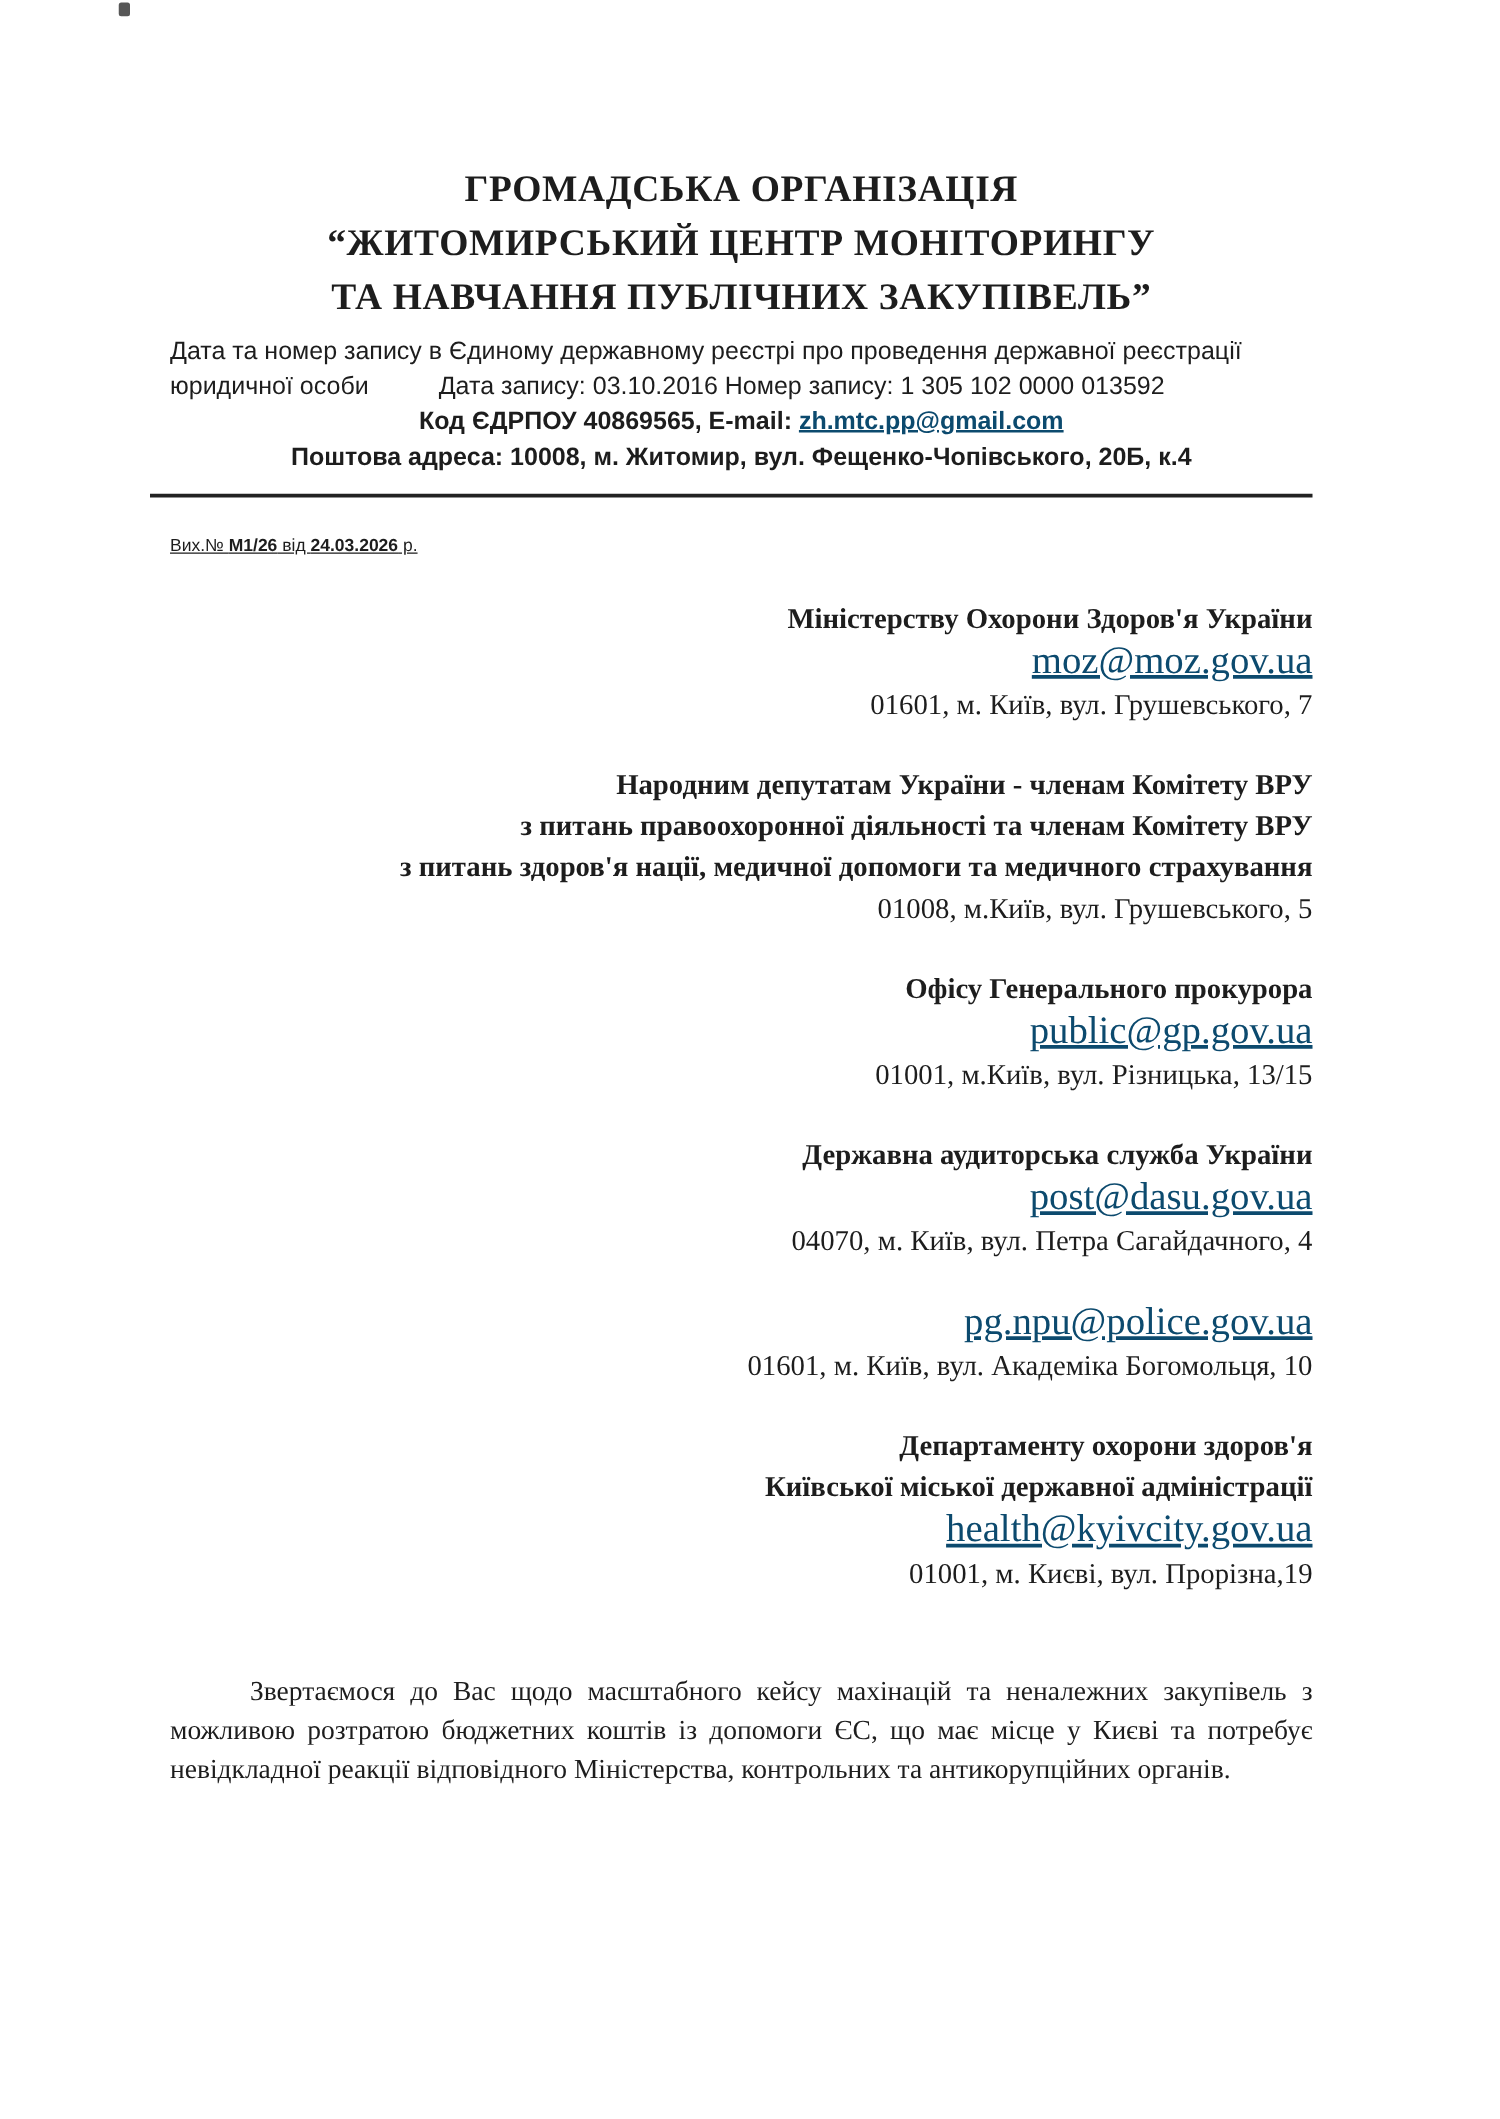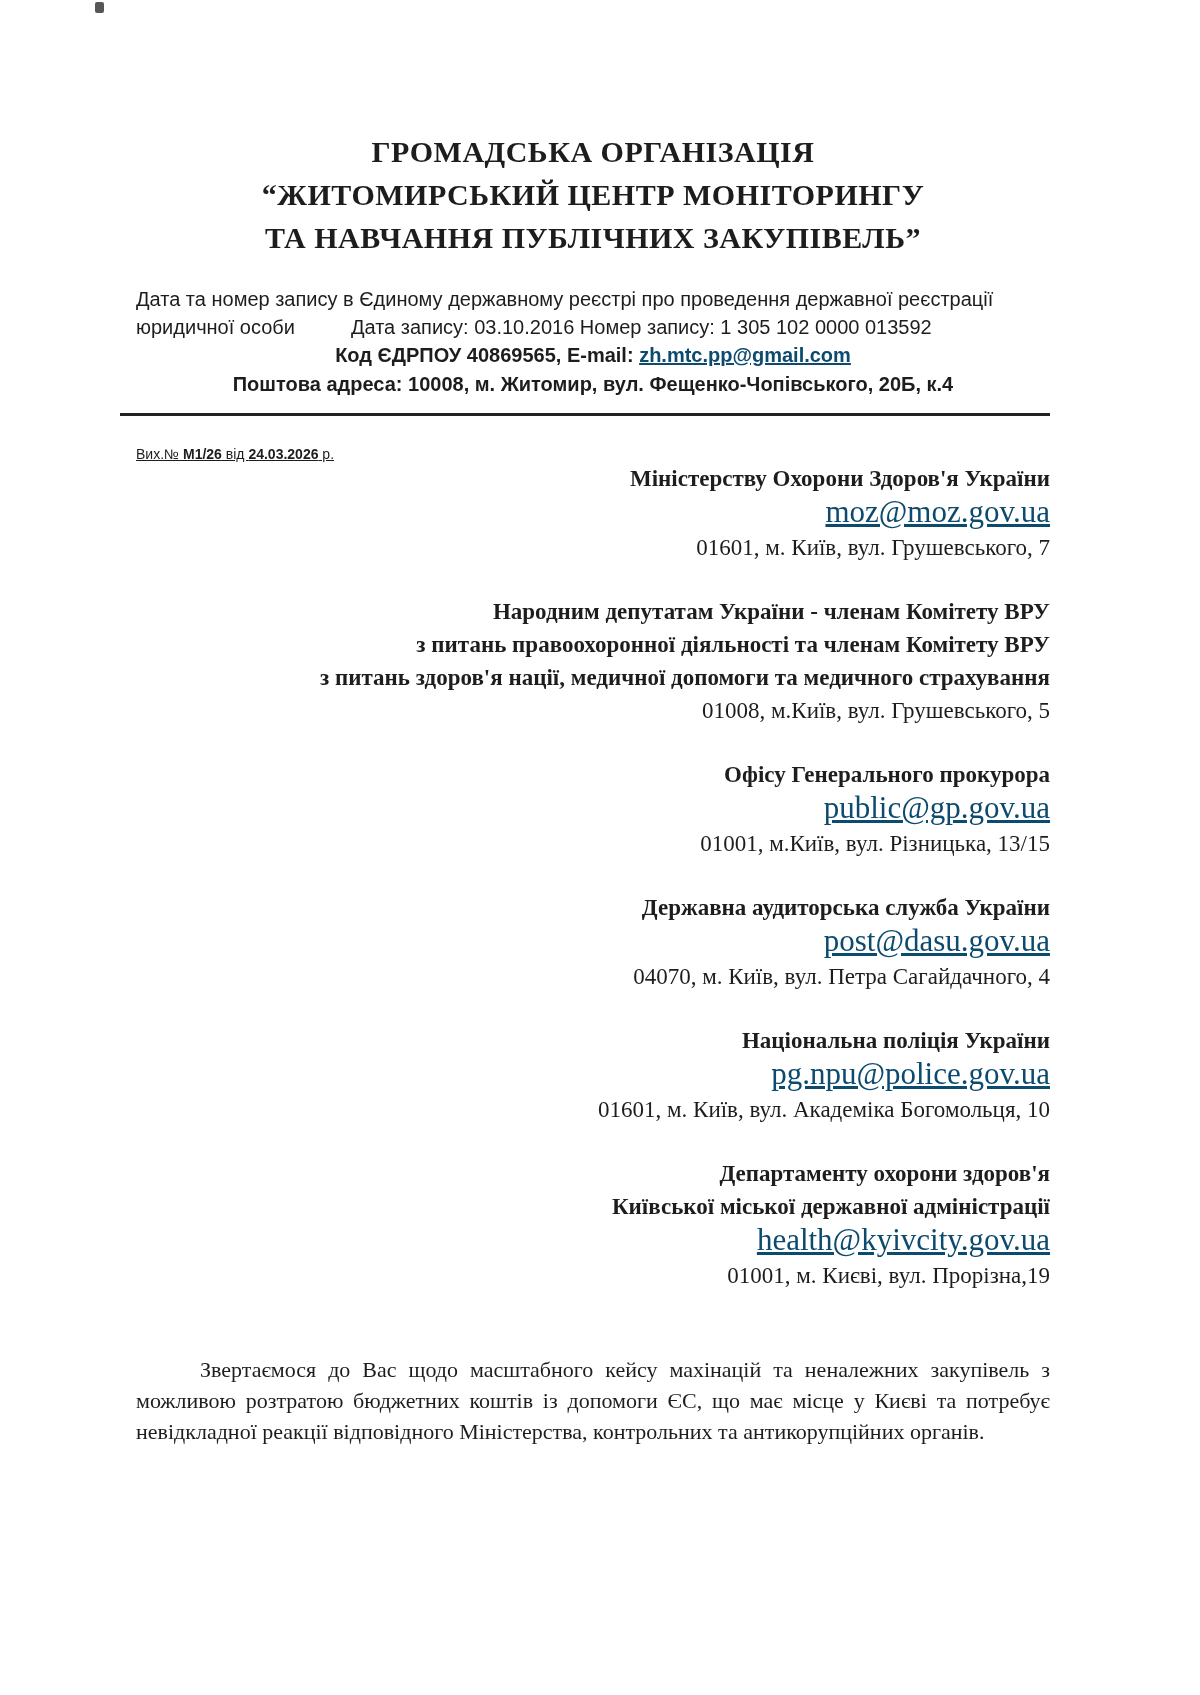--- a/index.html
+++ b/index.html
@@ -31,21 +31,21 @@
   
   .letterhead { text-align: center; }
   .org-title {
     font-family: "Liberation Serif", serif;
     font-weight: bold;
     font-size: 30px;
     line-height: 43px;
     letter-spacing: .5px;
   }
   .registry {
-    margin-top: 26px;
+    margin-top: 8px;
     font-family: "Liberation Sans", sans-serif;
     font-size: 20px;
     line-height: 28px;
     text-align: left;
   }
   .registry-value { margin-left: 56px; }
   .bold-sans {
     font-family: "Liberation Sans", sans-serif;
     font-weight: bold;
     font-size: 20px;
@@ -66,21 +66,21 @@
   }
   
   .ref {
     margin-top: 30px;
     font-family: "Liberation Sans", sans-serif;
     font-size: 14px;
     text-align: left;
   }
   .ref .underlined { text-decoration: underline; }
   
-  .recipients { }
+  .recipients { margin-top: 34px; }
   .recipient {
     text-align: right;
     font-size: 23px;
     line-height: 33px;
     margin-bottom: 31px;
   }
   .r-name { font-weight: bold; }
   .r-email a { font-size: 31px; }
   
   .body-par {
@@ -138,21 +138,20 @@
       <div class="r-addr">01001, м.Київ, вул. Різницька, 13/15</div>
     </div>
 
     <div class="recipient">
       <div class="r-name">Державна аудиторська служба України</div>
       <div class="r-email"><a class="doc-link">post@dasu.gov.ua</a></div>
       <div class="r-addr">04070, м. Київ, вул. Петра Сагайдачного, 4</div>
     </div>
 
     <div class="recipient">
-      <div class="r-name">Національна поліція України</div>
       <div class="r-email"><a class="doc-link">pg.npu@police.gov.ua</a></div>
       <div class="r-addr">01601, м. Київ, вул. Академіка Богомольця, 10</div>
     </div>
 
     <div class="recipient">
       <div class="r-name">Департаменту охорони здоров'я</div>
       <div class="r-name">Київської міської державної адміністрації</div>
       <div class="r-email"><a class="doc-link">health@kyivcity.gov.ua</a></div>
       <div class="r-addr">01001, м. Києві, вул. Прорізна,19</div>
     </div>

